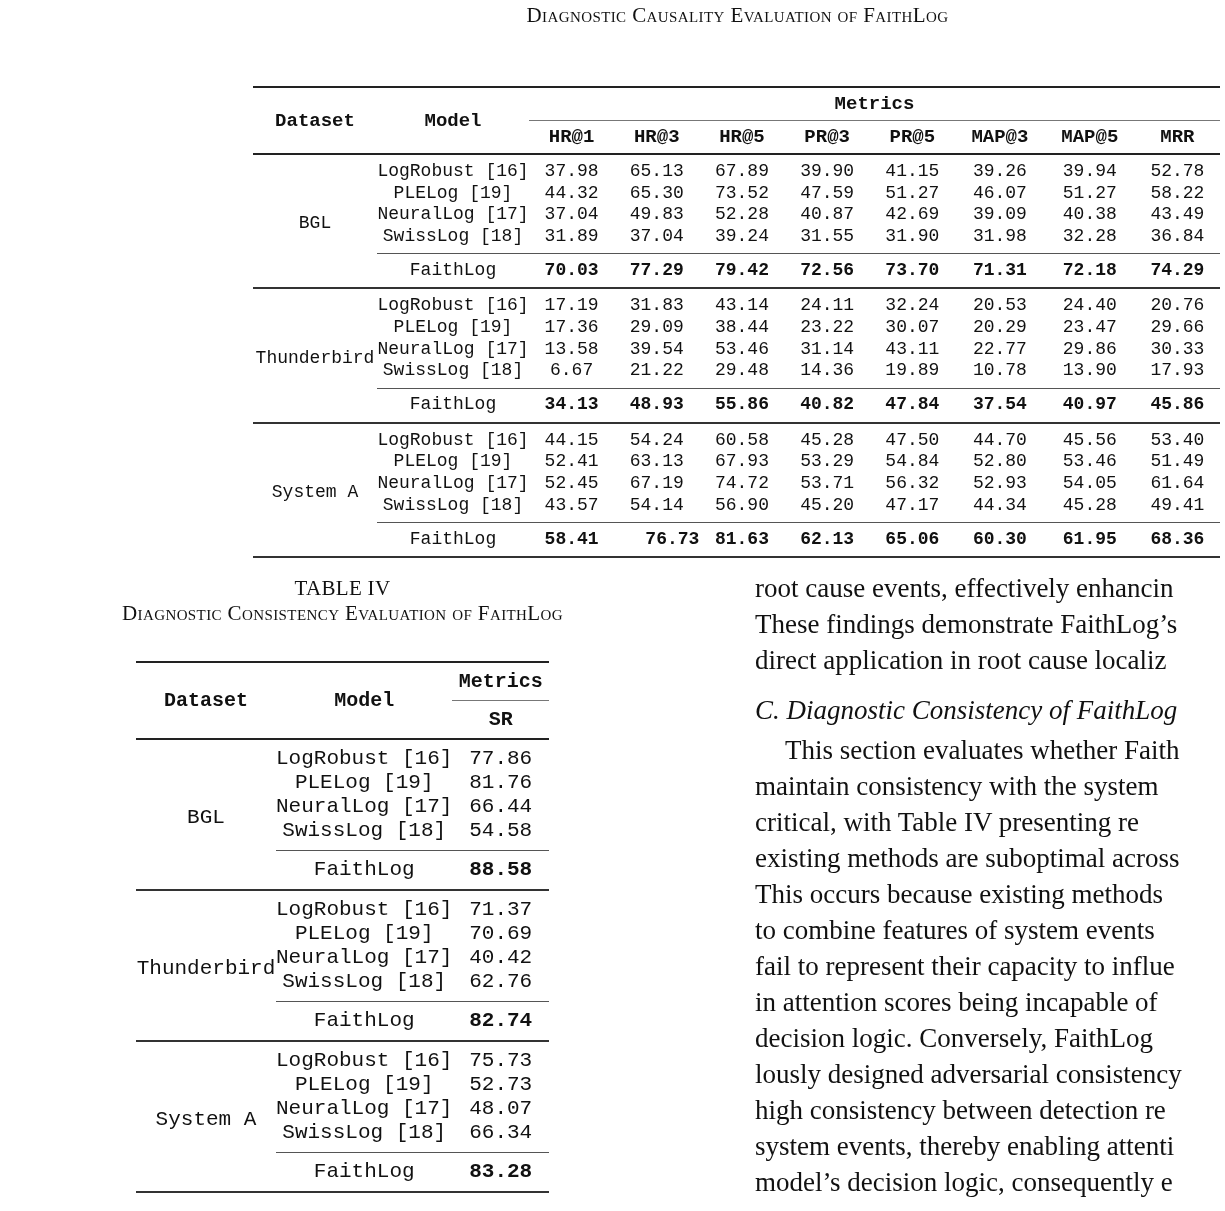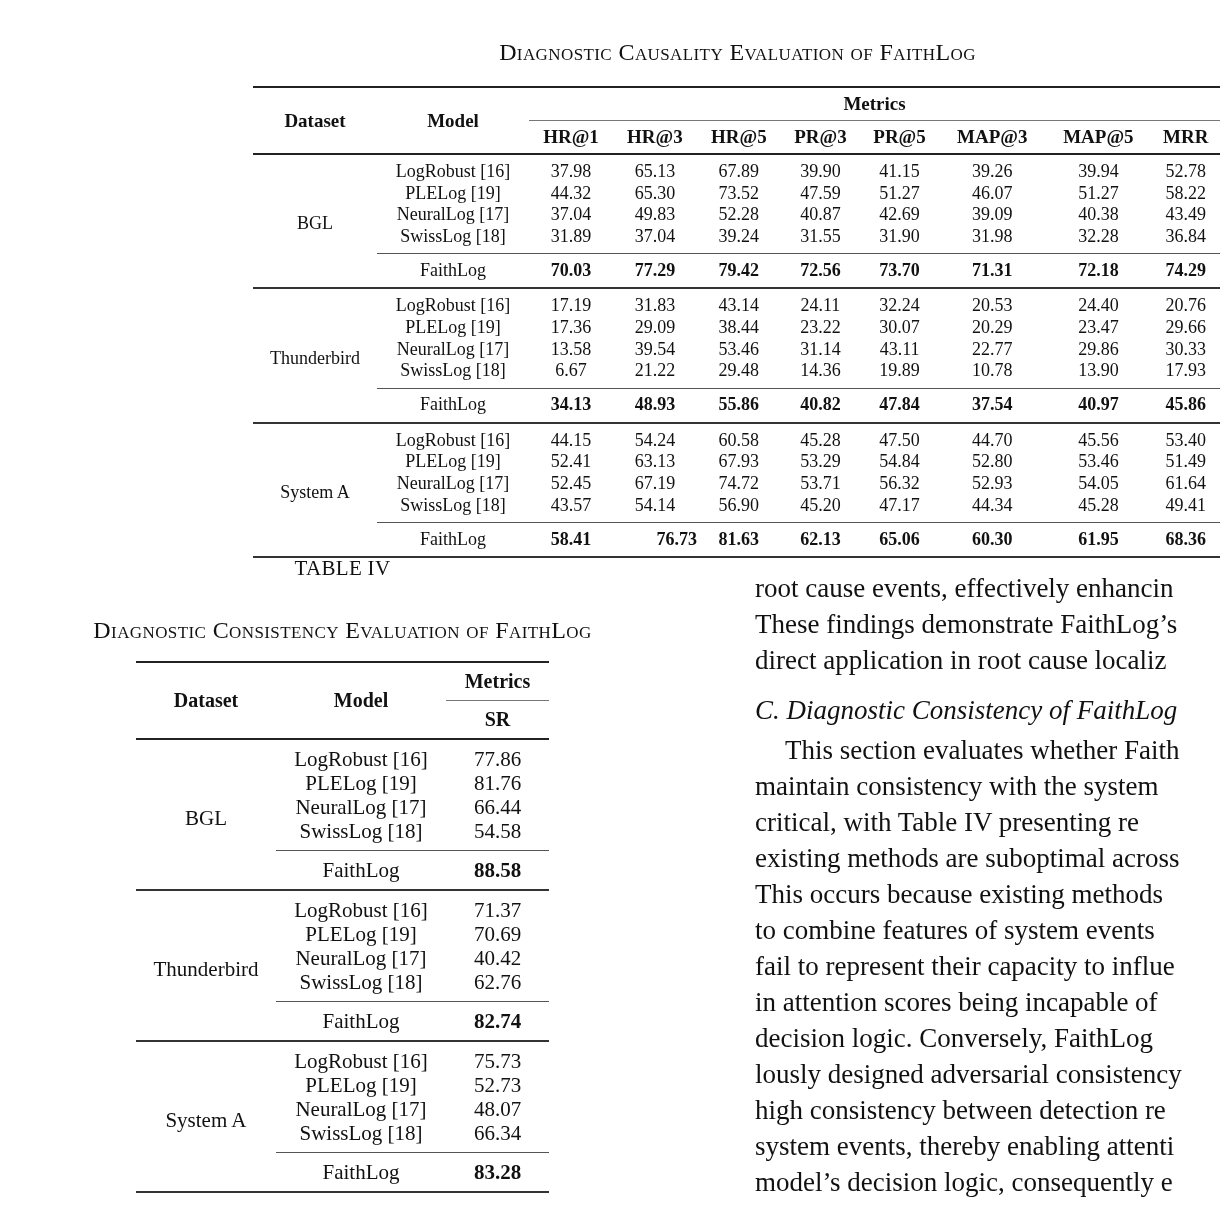--- a/index.html
+++ b/index.html
@@ -2,30 +2,30 @@
 <html><head>
 <meta charset="utf-8">
 <style>
   html, body { margin: 0; padding: 0; background: #ffffff; }
   body {
     width: 1225px; height: 1211px; overflow: hidden; position: relative;
     font-family: "Liberation Serif", "DejaVu Serif", serif; color: #111;
   }
   .caption { position: absolute; text-align: center; line-height: 1.2; }
   .caption .num { font-size: 21px; letter-spacing: 0.3px; }
-  .caption .sub { font-size: 24px; font-variant: small-caps; letter-spacing: 0.4px; margin-top: 35px; }
+  .caption .sub { font-size: 21px; font-variant: small-caps; letter-spacing: 0.4px; }
 
   
   #t3cap { left: 250px; width: 975px; top: 3px; }
   #t3 { position: absolute; left: 253px; top: 86px; width: 967px; }
   
-  #t4cap { left: 40px; width: 605px; top: 556px; }
+  #t4cap { left: 40px; width: 605px; top: 576px; }
   #t4 { position: absolute; left: 136px; top: 661px; width: 413px; }
 
-  table { border-collapse: collapse; width: 100%; }
+  table { border-collapse: collapse; width: 100%; font-family: Liberation Mono, monospace; }
   td, th { padding: 0; text-align: center; white-space: nowrap; }
   th { font-weight: bold; font-size: 19px; }
   .top { border-top: 2px solid #222; }
   .bot { border-bottom: 2px solid #222; }
   .hdrrule { border-bottom: 1.5px solid #777; }
 
   #t3 td { font-size: 18px; line-height: 21.6px; }
   #t3 th { height: 32px; }
   #t3 tr.faith td { height: 33px; font-size: 18px; }
   #t3 tr.first td { padding-top: 6px; }

